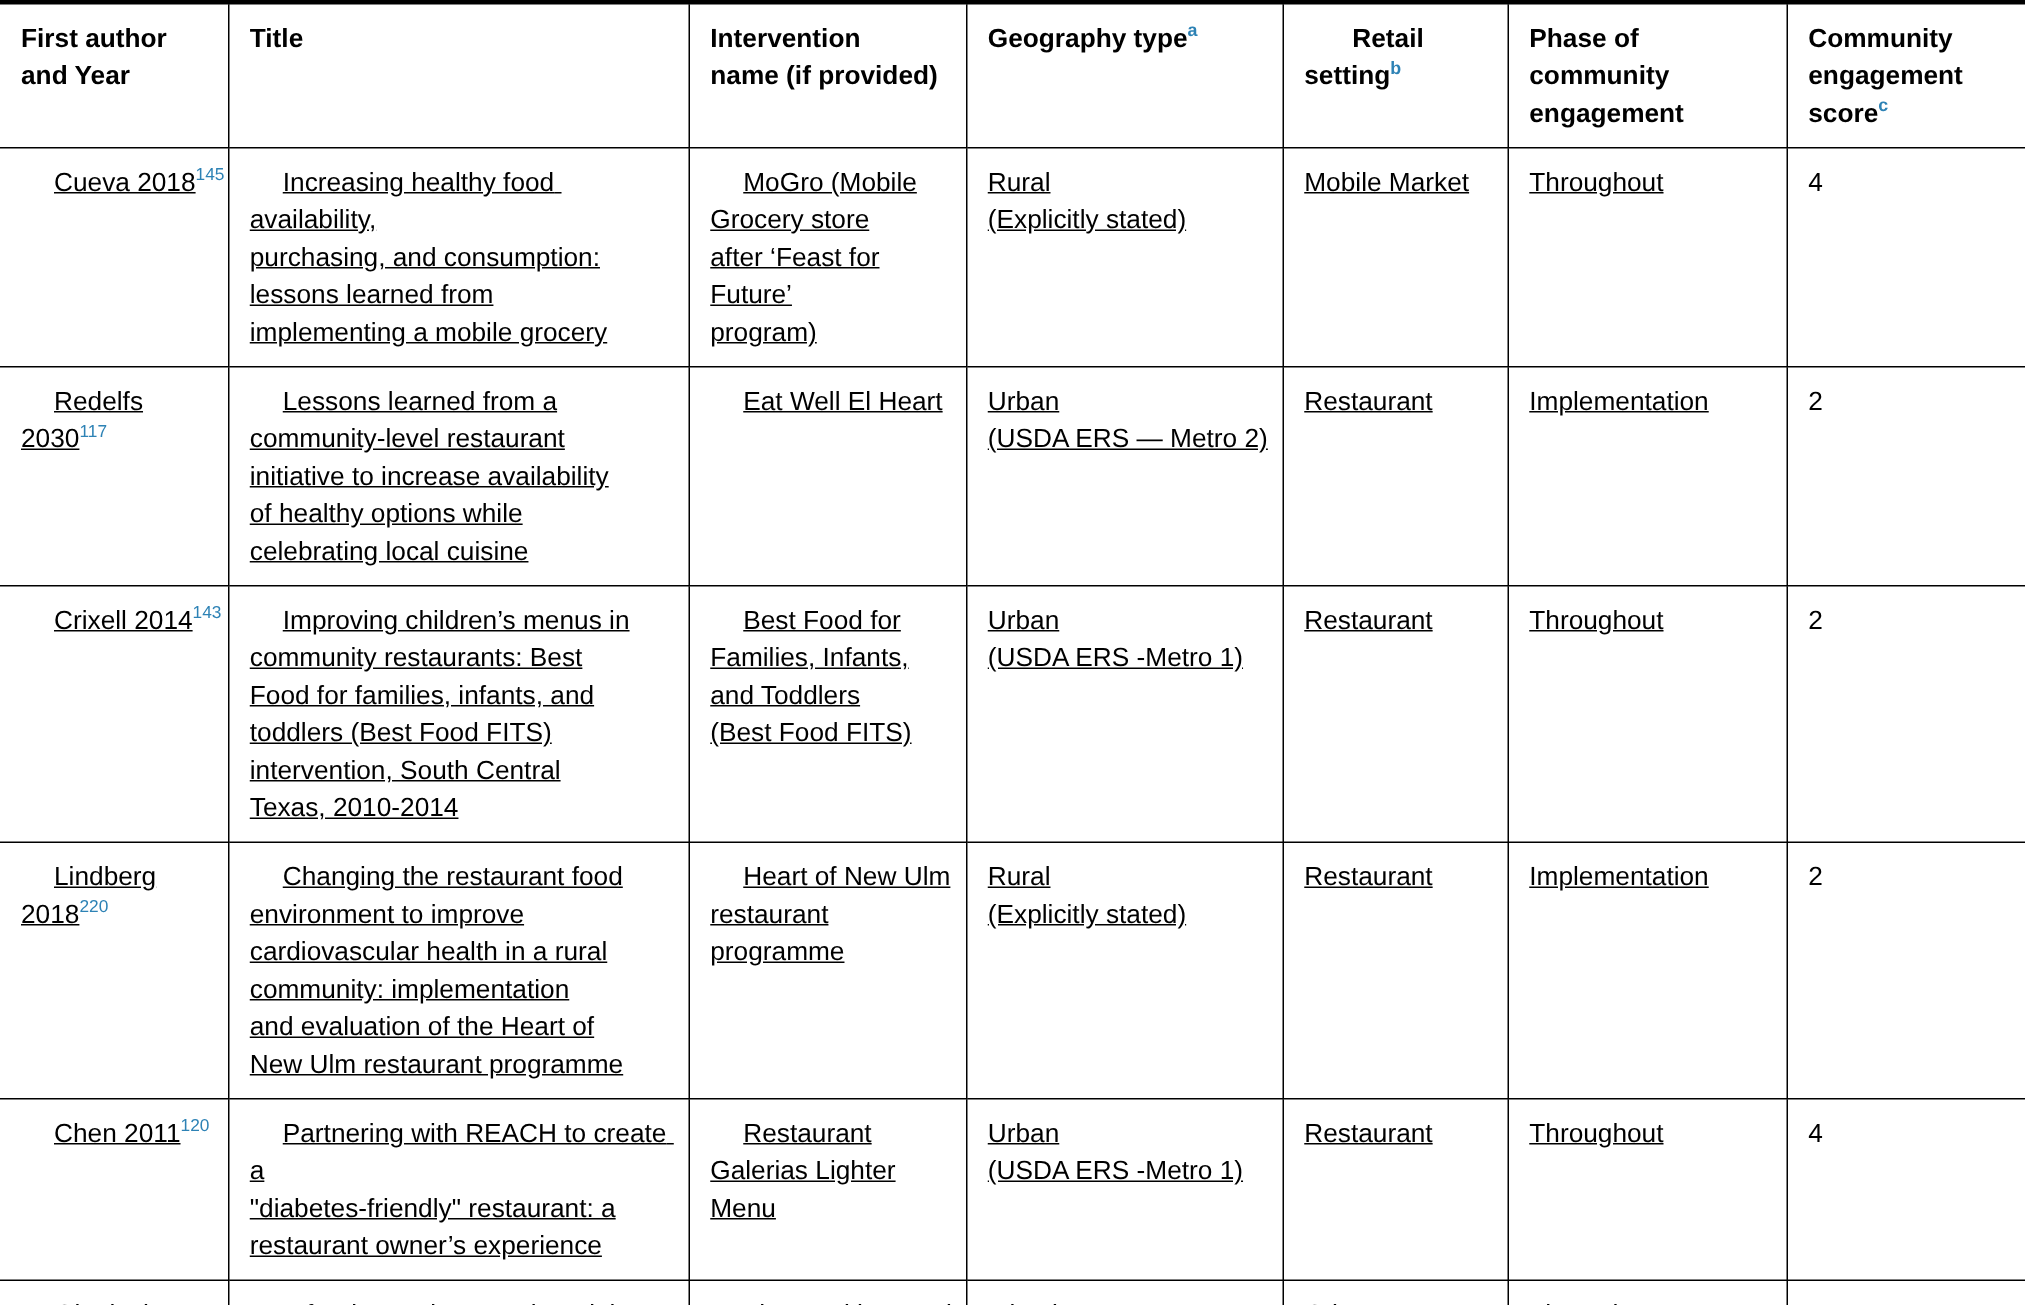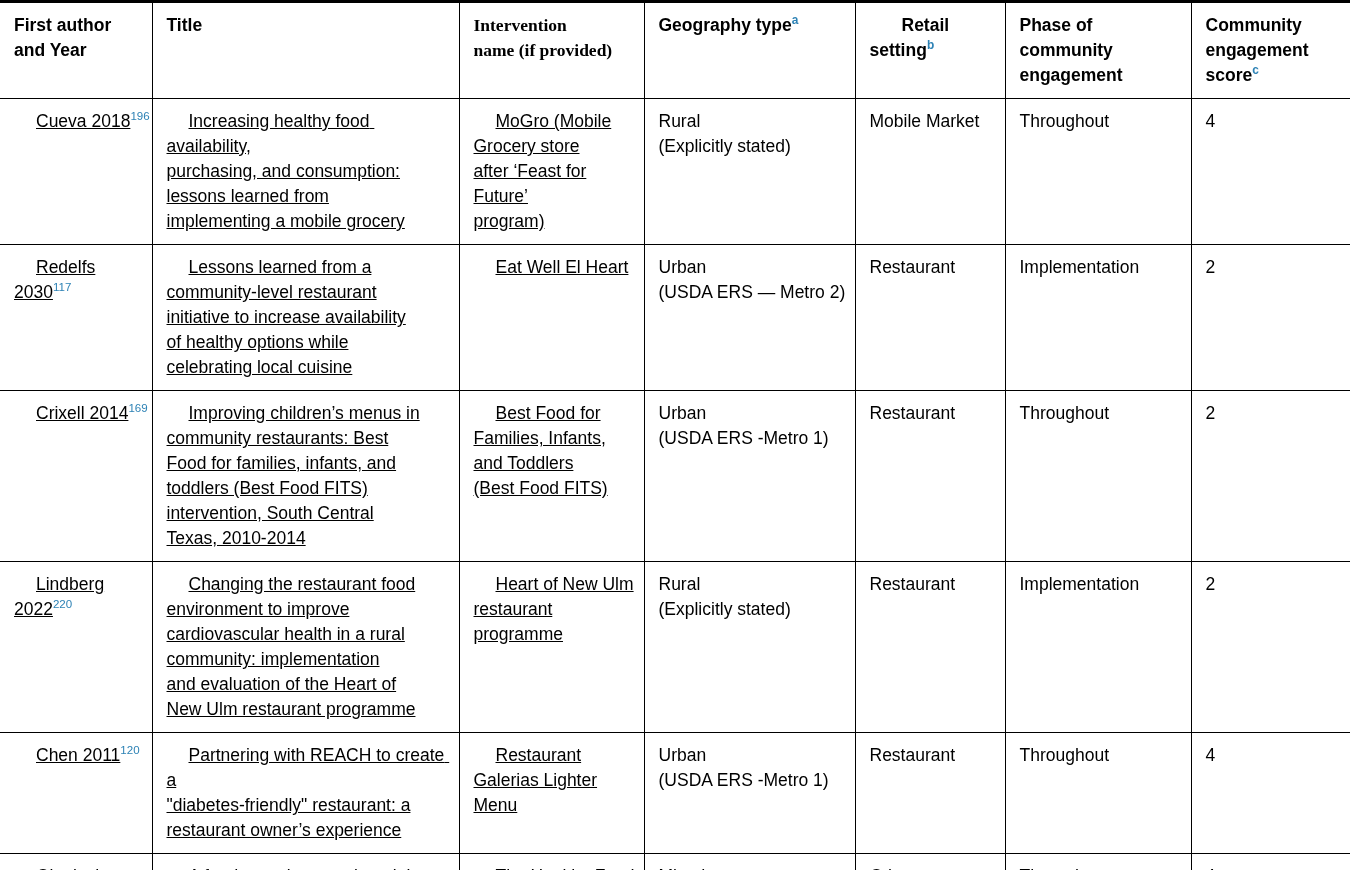--- a/index.html
+++ b/index.html
@@ -66,20 +66,21 @@
 
   
   .hang {
     padding-left: 22px;
     text-indent: -22px;
     white-space: pre-wrap;
     text-decoration: underline;
   }
   .plain {
     white-space: pre-wrap;
+    text-decoration: underline;
   }
   sup.ref {
     color: #2d82b5;
     font-size: 0.66em;
     vertical-align: super;
     line-height: 0;
     font-weight: inherit;
   }
   sup.note {
     color: #2d82b5;
@@ -104,35 +105,35 @@
       <col class="c-geo">
       <col class="c-retail">
       <col class="c-phase">
       <col class="c-score">
     </colgroup>
     <thead>
       <tr>
         <th><span style="white-space: pre-wrap;">First author
 and Year</span></th>
         <th><span style="white-space: pre-wrap;">Title</span></th>
-        <th><span style="white-space: pre-wrap; font-family: Liberation Serif, serif;">Intervention
+        <th><span style="white-space: pre-wrap;">Intervention
 name (if provided)</span></th>
         <th><span style="white-space: pre-wrap;">Geography type</span><sup class="note">a</sup></th>
         <th><span style="white-space: pre-wrap; margin-left: 32px;">Retail setting</span><sup class="note">b</sup></th>
         <th><span style="white-space: pre-wrap;">Phase of
 community
 engagement</span></th>
         <th><span style="white-space: pre-wrap;">Community
 engagement
 score</span><sup class="note">c</sup></th>
       </tr>
     </thead>
     <tbody>
         <tr>
-          <td><span class="hang">Cueva 2018</span><sup class="ref">196</sup></td>
+          <td><span class="hang">Cueva 2018</span><sup class="ref">145</sup></td>
           <td><span class="hang">Increasing healthy food availability,
 purchasing, and consumption:
 lessons learned from
 implementing a mobile grocery</span></td>
           <td><span class="hang">MoGro (Mobile
 Grocery store
 after ‘Feast for
 Future’
 program)</span></td>
           <td><span class="plain">Rural
@@ -150,40 +151,40 @@
 of healthy options while
 celebrating local cuisine</span></td>
           <td><span class="hang">Eat Well El Heart</span></td>
           <td><span class="plain">Urban
 (USDA ERS — Metro 2)</span></td>
           <td><span class="plain">Restaurant</span></td>
           <td><span class="plain">Implementation</span></td>
           <td><span class="cell-score">2</span></td>
         </tr>
         <tr>
-          <td><span class="hang">Crixell 2014</span><sup class="ref">169</sup></td>
+          <td><span class="hang">Crixell 2014</span><sup class="ref">143</sup></td>
           <td><span class="hang">Improving children’s menus in
 community restaurants: Best
 Food for families, infants, and
 toddlers (Best Food FITS)
 intervention, South Central
 Texas, 2010-2014</span></td>
           <td><span class="hang">Best Food for
 Families, Infants,
 and Toddlers
 (Best Food FITS)</span></td>
           <td><span class="plain">Urban
 (USDA ERS -Metro 1)</span></td>
           <td><span class="plain">Restaurant</span></td>
           <td><span class="plain">Throughout</span></td>
           <td><span class="cell-score">2</span></td>
         </tr>
         <tr>
           <td><span class="hang">Lindberg
-2022</span><sup class="ref">220</sup></td>
+2018</span><sup class="ref">220</sup></td>
           <td><span class="hang">Changing the restaurant food
 environment to improve
 cardiovascular health in a rural
 community: implementation
 and evaluation of the Heart of
 New Ulm restaurant programme</span></td>
           <td><span class="hang">Heart of New Ulm
 restaurant
 programme</span></td>
           <td><span class="plain">Rural

